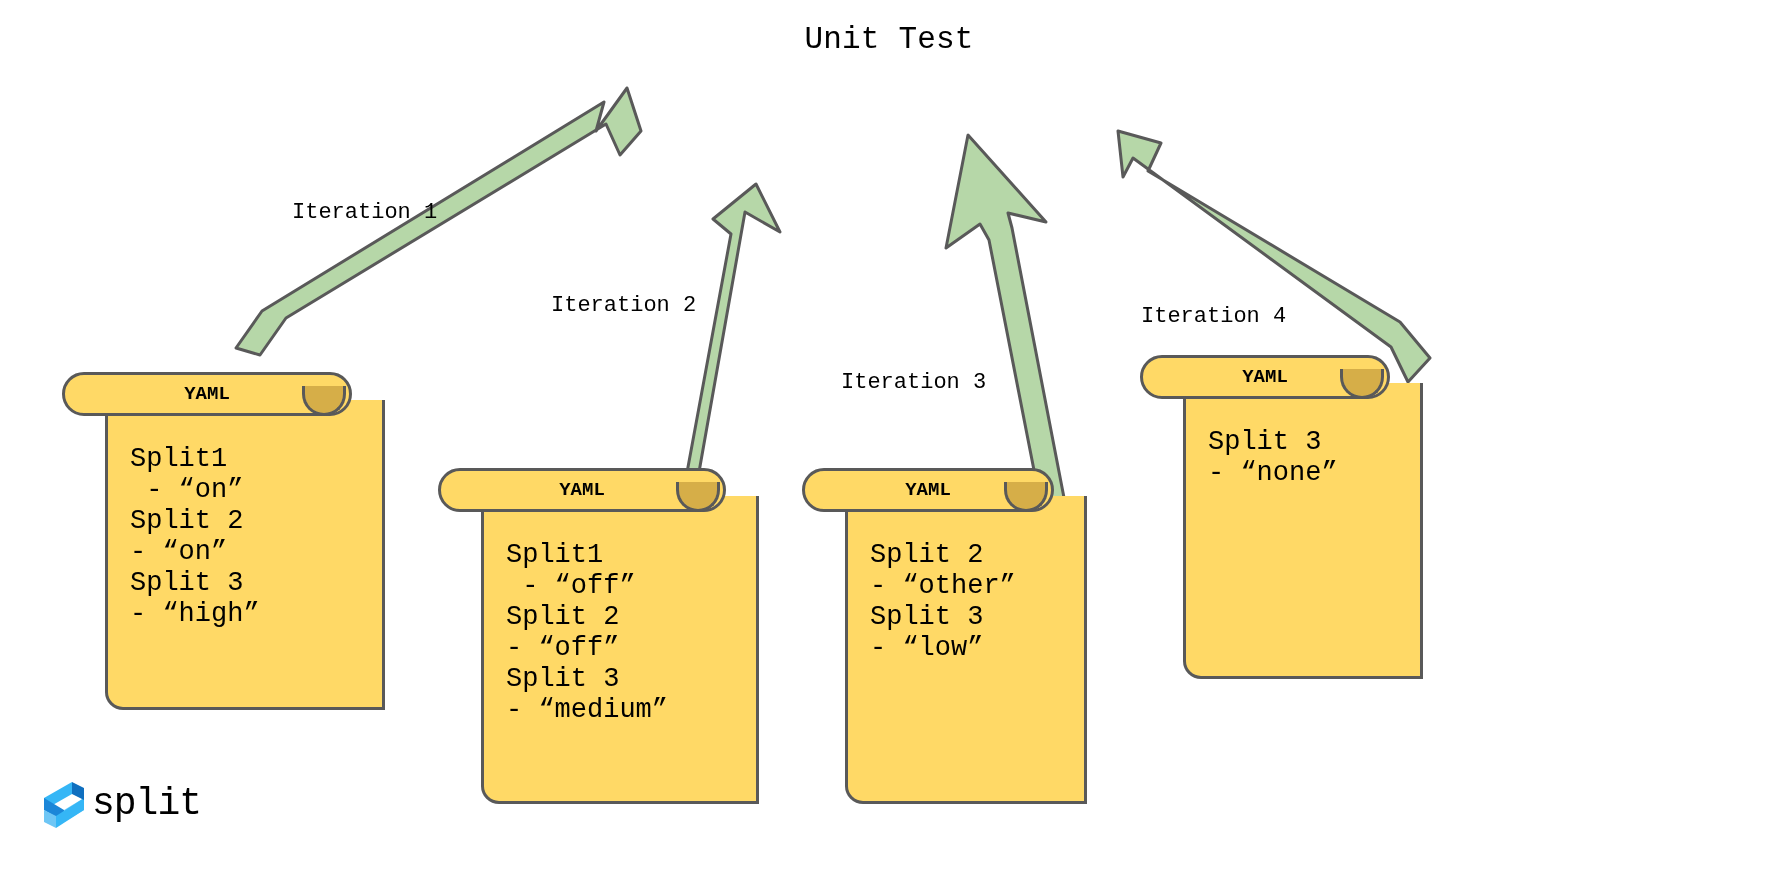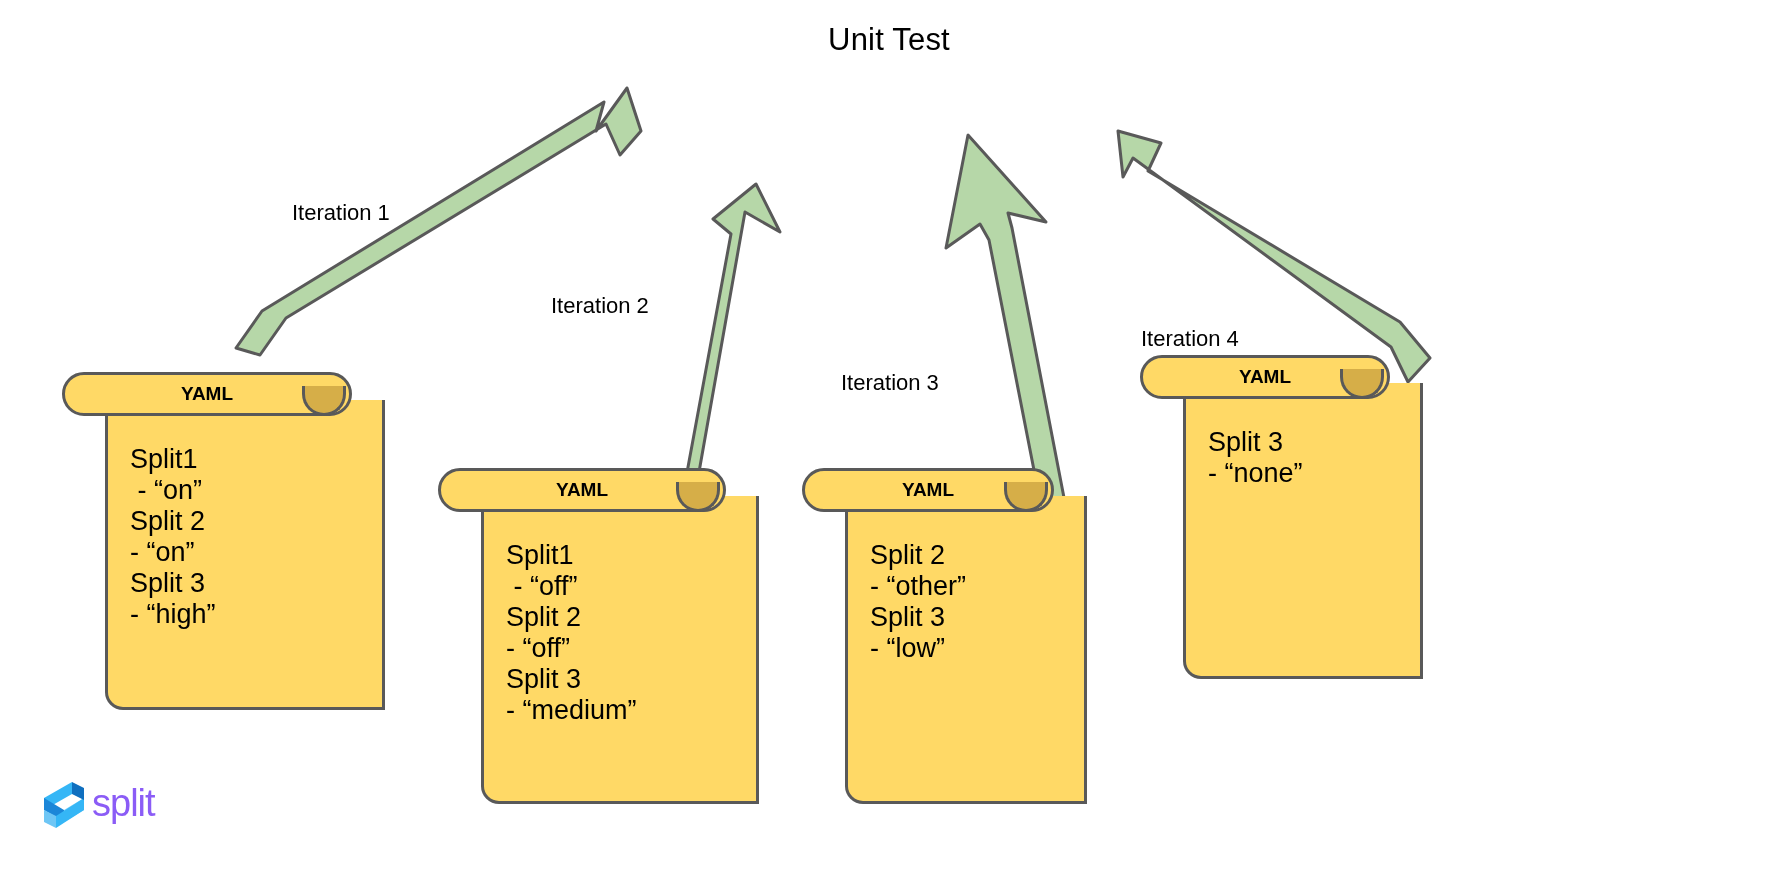--- a/index.html
+++ b/index.html
@@ -11,20 +11,21 @@
     font-family: "Liberation Sans", sans-serif;
     width: 1778px;
     height: 870px;
     overflow: hidden;
   }
   #stage {
     position: relative;
     width: 1506px;
     height: 870px;
     background: #ffffff;
+    font-family: Liberation Mono, monospace;
   }
   #arrow-layer {
     position: absolute;
     left: 0;
     top: 0;
     width: 1778px;
     height: 870px;
     pointer-events: none;
   }
 
@@ -62,21 +63,21 @@
   
   .iter-label {
     position: absolute;
     font-size: 22px;
     color: #000000;
     white-space: nowrap;
   }
   #iter-label-1 { left: 292px; top: 200px; }
   #iter-label-2 { left: 551px; top: 293px; text-align: center; }
   #iter-label-3 { left: 841px; top: 370px; }
-  #iter-label-4 { left: 1141px; top: 304px; margin-top: 22px; }
+  #iter-label-4 { left: 1141px; top: 304px; }
 
   
   .scroll-doc {
     position: absolute;
   }
   .scroll-body {
     position: absolute;
     left: 43px;
     top: 28px;
     background: #ffd966;
@@ -134,21 +135,21 @@
     left: 34px;
     top: 780px;
     width: 150px;
     height: 56px;
   }
   .split-logo-text {
     position: absolute;
     left: 58px;
     top: 2px;
     font-size: 38px;
-    color: #8b5cf6;
+    color: #000000;
     letter-spacing: -1px;
   }
 </style>
 </head>
 <body>
 
 <div id="stage">
 
   <div class="diagram-title">Unit Test</div>
 

